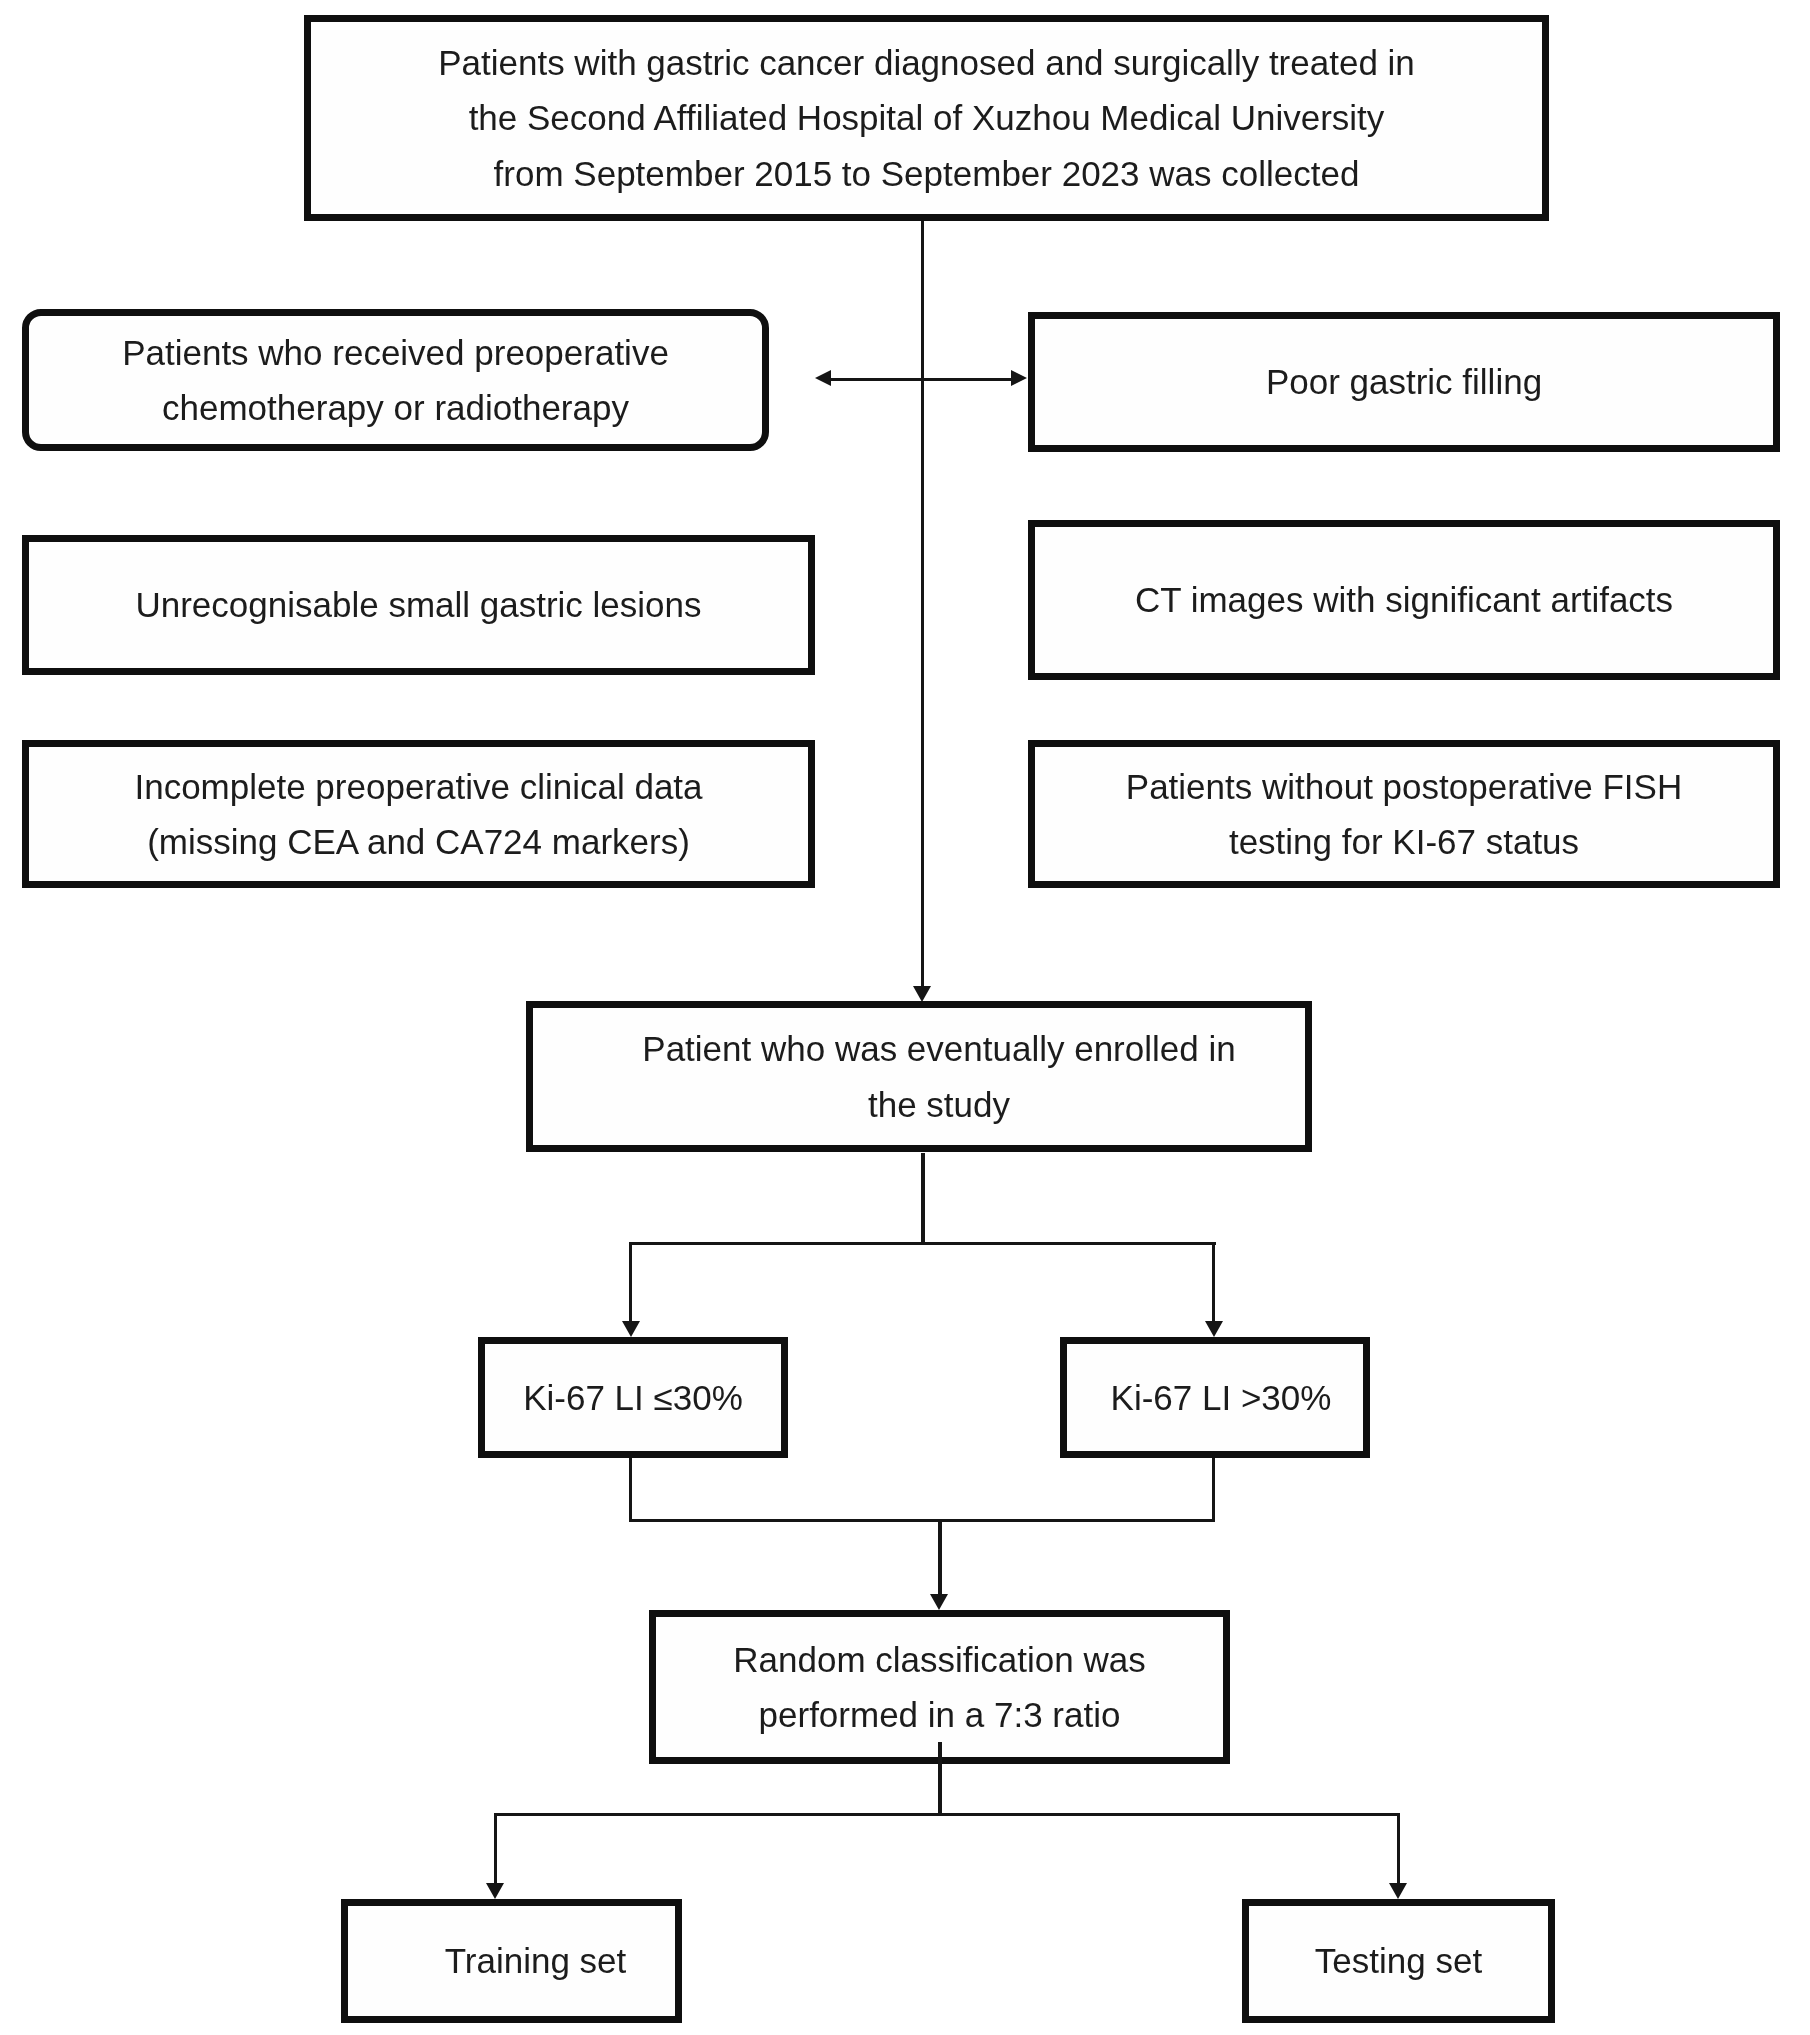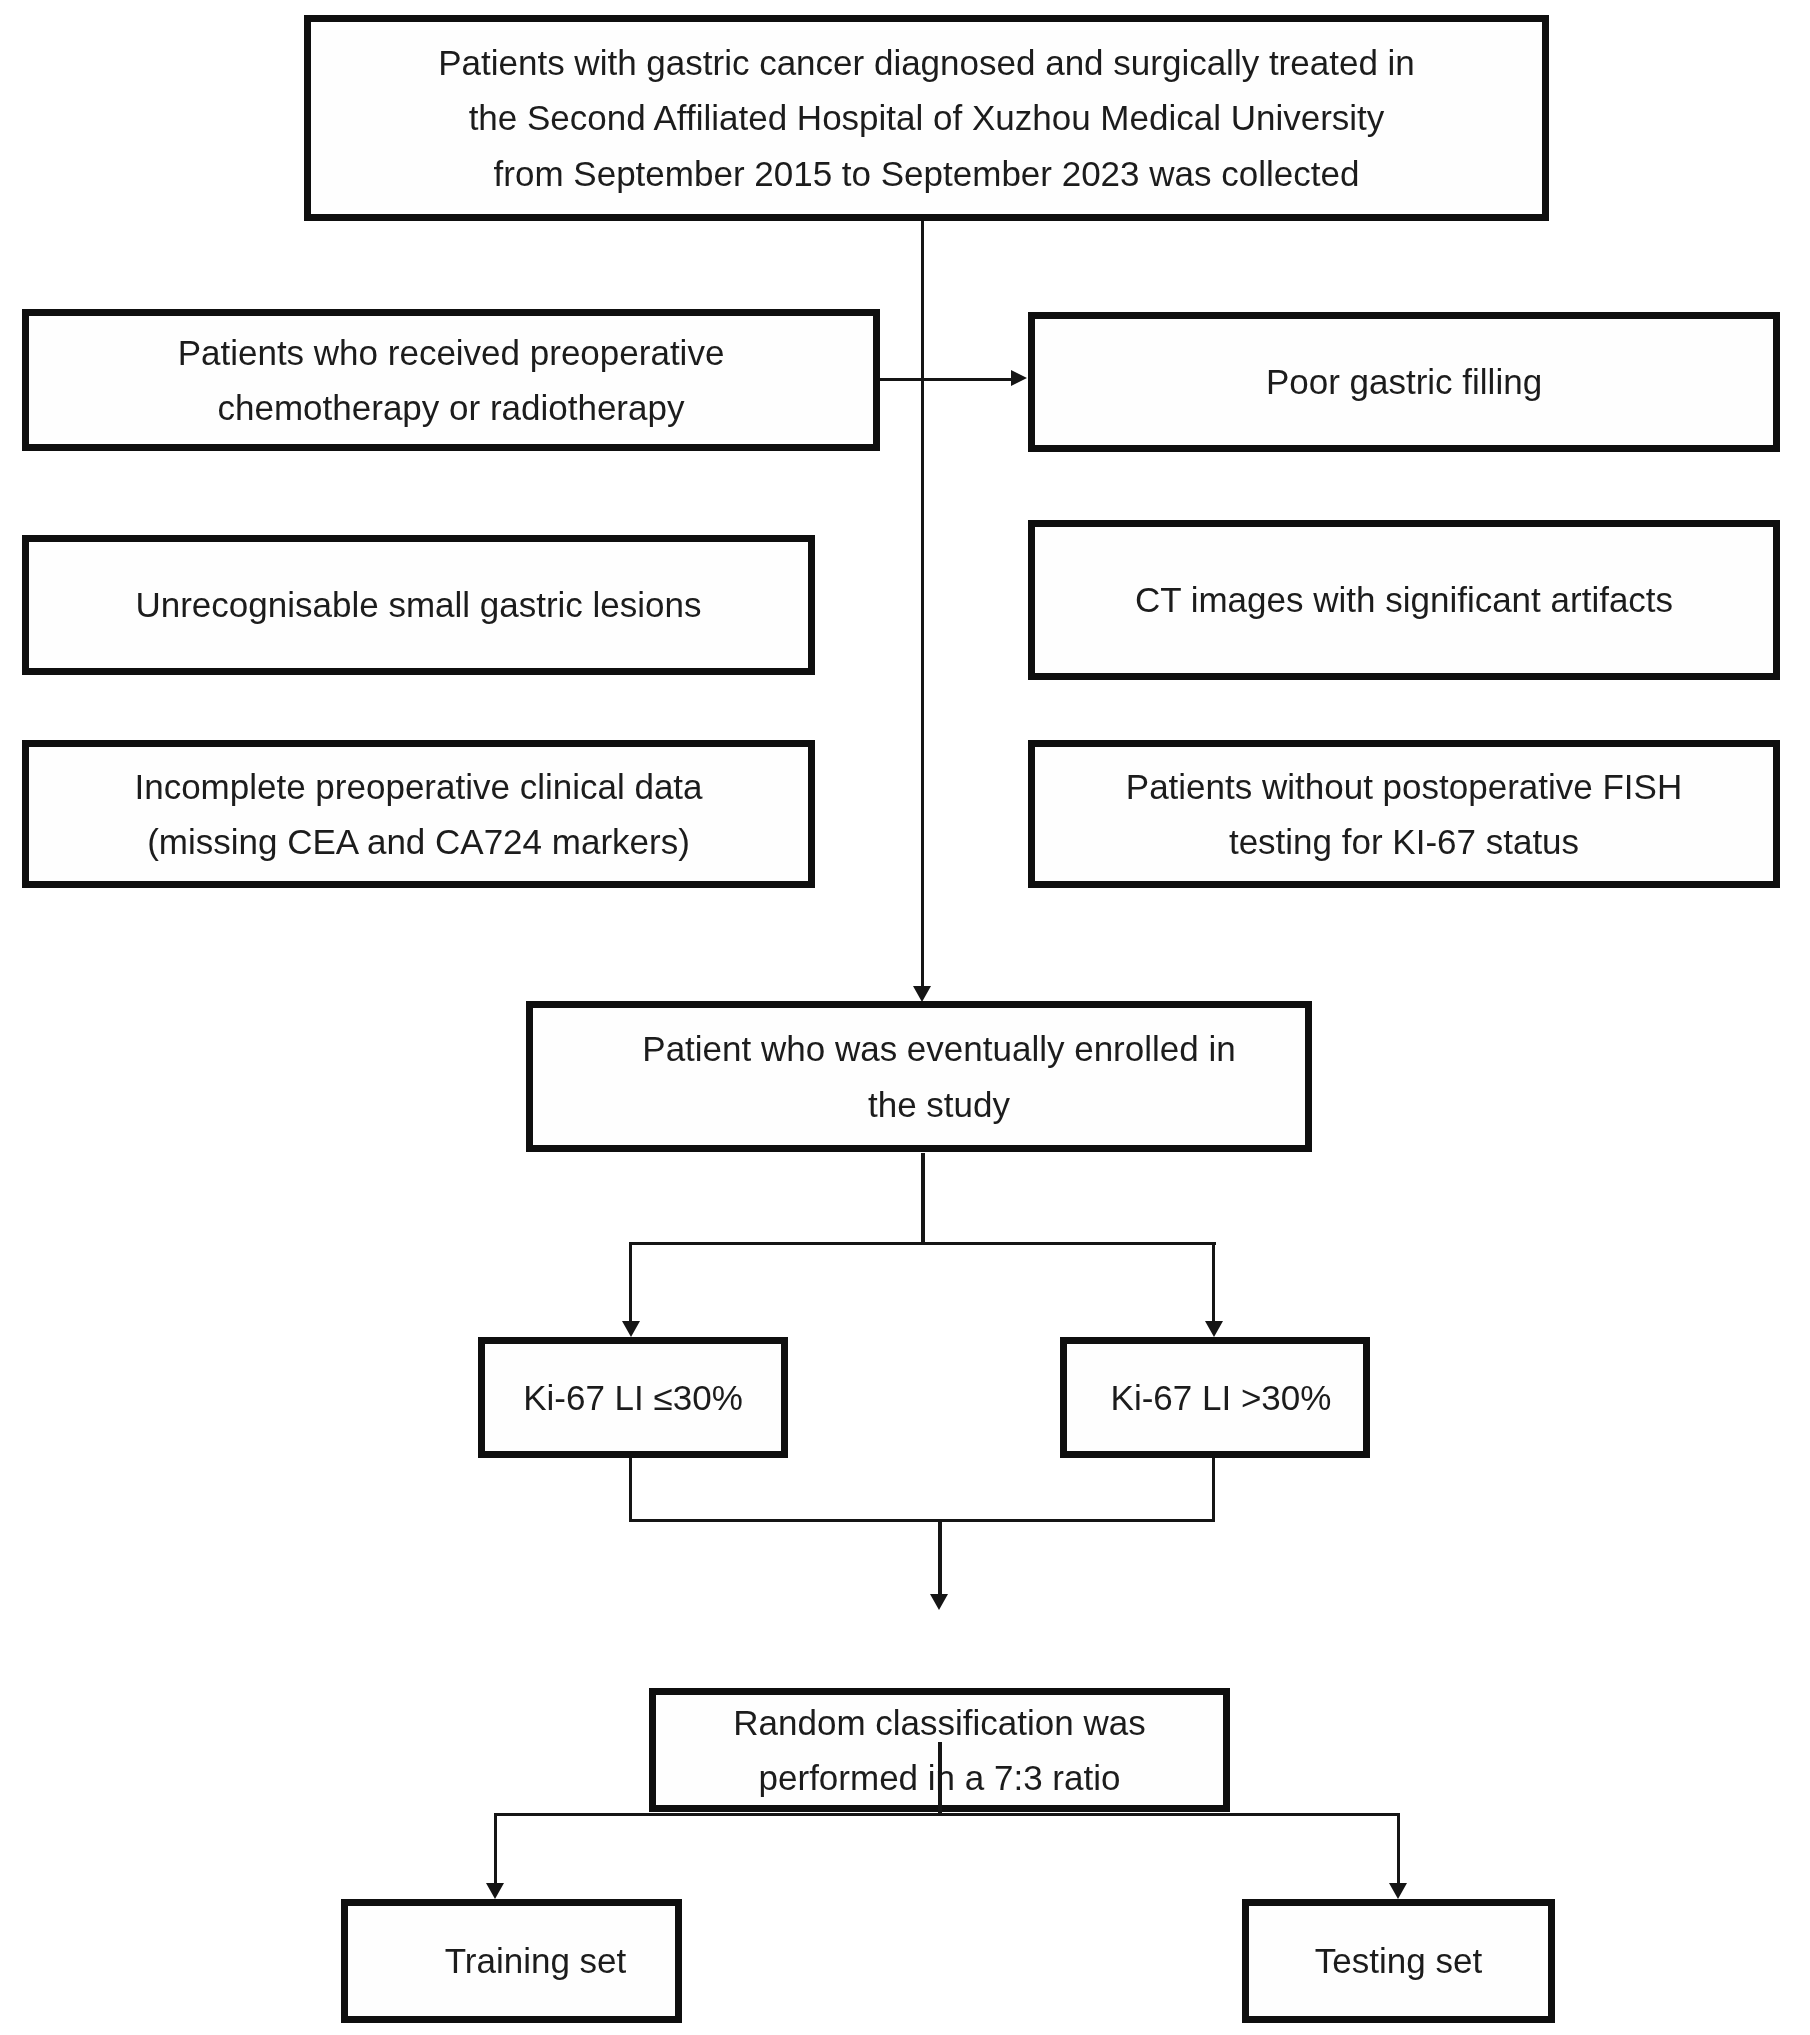--- a/index.html
+++ b/index.html
@@ -66,21 +66,21 @@
 from September 2015 to September 2023 was collected</div>
   </div>
 
   <div class="line" style="left:921px; top:221px; width:2.8px; height:767px;"></div>
   <div class="ah-down" style="left:913px; top:986px;"></div>
 
   <div class="line" style="left:829px; top:378px; width:185px; height:2.8px;"></div>
   <div class="ah-left" style="left:815px; top:370px;"></div>
   <div class="ah-right" style="left:1011px; top:370px;"></div>
 
-  <div class="box" style="left:22px; top:309px; width:858px; height:142px;">
+  <div class="box" style="left:22px; top:309px; width:747px; height:142px;border-radius:19px;">
     <div class="box-text">Patients who received preoperative
 chemotherapy or radiotherapy</div>
   </div>
   <div class="box" style="left:22px; top:535px; width:793px; height:140px;">
     <div class="box-text">Unrecognisable small gastric lesions</div>
   </div>
   <div class="box" style="left:22px; top:740px; width:793px; height:148px;justify-content:center;">
     <div class="box-text">Incomplete preoperative clinical data
 (missing CEA and CA724 markers)</div>
   </div>
@@ -114,21 +114,21 @@
   <div class="box" style="left:1060px; top:1337px; width:310px; height:121px;padding-left:12px;">
     <div class="box-text">Ki-67 LI &gt;30%</div>
   </div>
 
   <div class="line" style="left:629px; top:1458px; width:2.8px; height:63px;"></div>
   <div class="line" style="left:1212px; top:1458px; width:2.8px; height:63px;"></div>
   <div class="line" style="left:629px; top:1519px; width:586px; height:2.8px;"></div>
   <div class="line" style="left:938px; top:1519px; width:3.8px; height:76px;"></div>
   <div class="ah-down" style="left:930px; top:1594px;"></div>
 
-  <div class="box" style="left:649px; top:1688px; width:581px; height:124px;">
+  <div class="box" style="left:649px; top:1610px; width:581px; height:154px;">
     <div class="box-text">Random classification was
 performed in a 7:3 ratio</div>
   </div>
 
   <div class="line" style="left:938px; top:1742px; width:3.8px; height:74px;"></div>
   <div class="line" style="left:494px; top:1813px; width:906px; height:2.8px;"></div>
   <div class="line" style="left:494px; top:1813px; width:2.8px; height:71px;"></div>
   <div class="ah-down" style="left:486px; top:1883px;"></div>
   <div class="line" style="left:1397px; top:1813px; width:2.8px; height:71px;"></div>
   <div class="ah-down" style="left:1389px; top:1883px;"></div>

